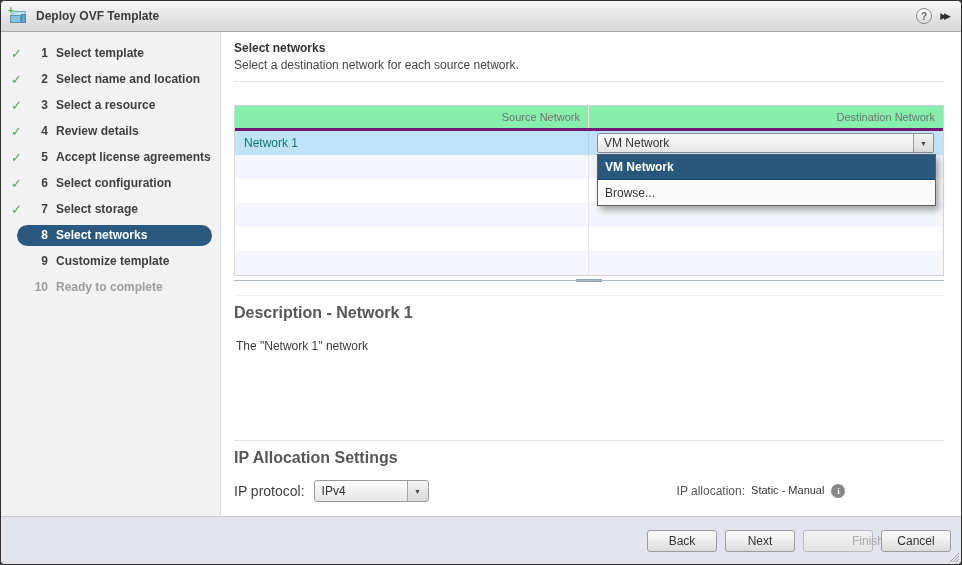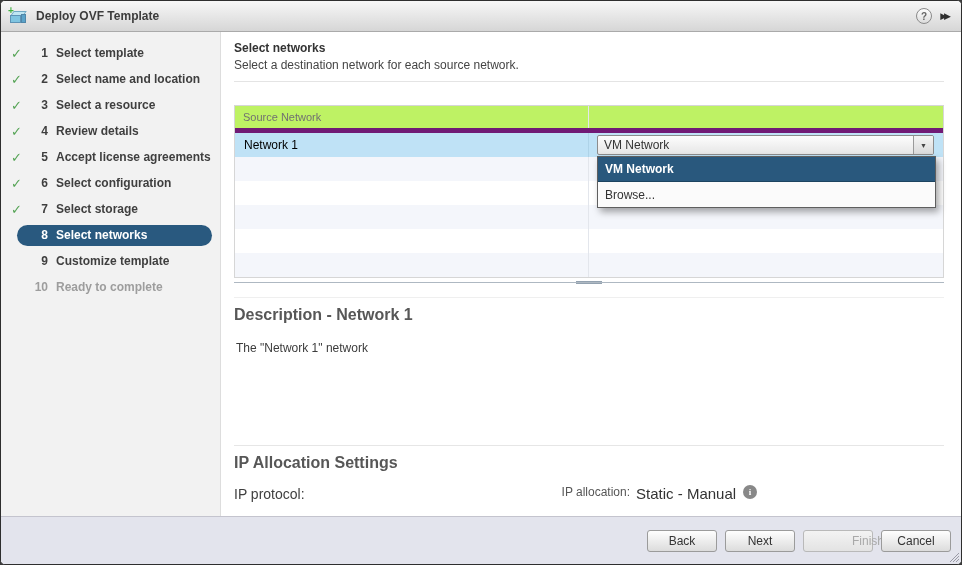--- a/index.html
+++ b/index.html
@@ -33,29 +33,29 @@
   .step.active .sbody { background:#29597f; color:#fff; margin-left:-14px; padding-left:14px; }
   .step.disabled { color:#9d9d9d; }
   
   .content { flex:1; background:#fff; padding:9px 17px 0 13px; display:flex; flex-direction:column; min-width:0; }
   .page-heading { font-size:12px; font-weight:bold; color:#333; }
   .page-sub { font-size:12px; color:#444; margin-top:3px; }
   .hdr-divider { border-top:1px solid #e4e4e4; margin-top:9px; }
   
   .net-table { margin-top:23px; border:1px solid #d6d6d6; }
   .trow { display:flex; }
-  .thead { background:#bef264; border-bottom:5px solid #701a75; }
+  .thead { background:#86efac; border-bottom:3px solid #701a75;text-align:right; }
   .thead .cell { font-size:11px; color:#717171; padding:5px 8px; }
   .cell { width:50%; }
   .cell.left { border-right:1px solid #e3e6ec; }
   .drow { height:24px; align-items:center; }
   .drow.selected { background:#bfe2f6; }
   .drow.selected .cell.left { border-right:1px solid #aed3e8; }
   .drow .cell { height:100%; display:flex; align-items:center; }
-  .src-label { font-size:12px; color:#000000; padding-left:9px; }
+  .src-label { font-size:12px; color:#0f766e; padding-left:9px; }
   .drow.stripe { background:#f4f6fb; }
   .drow.plain { background:#fff; }
   
   .combo-wrap { position:relative; margin-left:8px; flex:1; max-width:337px; }
   .combo {
     height:20px; display:flex; align-items:center; border:1px solid #8c8c8c; border-radius:2px;
     background:linear-gradient(#fdfdfd,#e6e6e6); cursor:pointer; overflow:hidden;
   }
   .combo .combo-text { flex:1; font-size:12px; color:#333; padding-left:6px; }
   .combo .combo-btn {
@@ -79,21 +79,21 @@
   .desc-text { font-size:12px; color:#3c3c3c; margin-top:17px; padding-left:2px; }
   
   .ip-section { flex:0 0 auto; border-top:1px solid #e6e6e6; padding:8px 0 14px; }
   .ip-row { display:flex; align-items:center; margin-top:13px; }
   .ip-label { font-size:14px; color:#3f3f3f; margin-right:9px; }
   .ip-combo { width:115px; height:22px; border:1px solid #9a9a9a; border-radius:3px; display:flex; align-items:center; overflow:hidden; background:linear-gradient(#fdfdfd,#e6e6e6); cursor:pointer; }
   .ip-combo .combo-text { flex:1; font-size:12px; color:#333; padding-left:7px; }
   .ip-combo .combo-btn { width:21px; height:100%; border-left:1px solid #a5a5a5; display:flex; align-items:center; justify-content:center; background:linear-gradient(#f4f4f4,#d9d9d9); font-size:7px; color:#444; }
   .ip-right { display:flex; align-items:flex-start; margin-left:248px; }
   .alloc-label { font-size:12px; color:#565656; }
-  .alloc-value { font-size:15px; color:#333; margin-left:6px; }
+  .alloc-value { font-size:11px; color:#333; margin-left:6px; }
   .info-icon {
     width:14px; height:14px; border-radius:50%; background:#888; color:#fff; font-size:9px; font-weight:bold;
     display:flex; align-items:center; justify-content:center; margin-left:7px; font-family:"Liberation Serif","DejaVu Serif",serif;
   }
   
   .footer {
     flex:0 0 48px; background:#e3e4ed; border-top:1px solid #c4c4ce;
     display:flex; align-items:center; justify-content:flex-end; gap:8px; padding-right:10px; position:relative;
   }
   .btn {
@@ -210,20 +210,21 @@
     </div>
 
     <div class="content">
       <div class="page-heading">Select networks</div>
       <div class="page-sub">Select a destination network for each source network.</div>
       <div class="hdr-divider"></div>
 
       <div class="net-table">
         <div class="trow thead">
           <div class="cell left">Source Network</div>
+          <div class="cell">Destination Network</div>
         </div>
         <div class="trow drow selected">
           <div class="cell left">
               <span class="src-label">Network 1</span>
             </div>
           <div class="cell">
             <div class="combo-wrap">
               <div class="combo">
                 <span class="combo-text">VM Network</span>
                 <span class="combo-btn">▼</span>
@@ -266,20 +267,24 @@
 
       <div class="desc">
         <div class="section-heading">Description - Network 1</div>
         <div class="desc-text">The "Network 1" network</div>
       </div>
 
       <div class="ip-section">
         <div class="section-heading">IP Allocation Settings</div>
         <div class="ip-row">
           <span class="ip-label">IP protocol:</span>
+          <div class="ip-combo">
+            <span class="combo-text">IPv4</span>
+            <span class="combo-btn">▼</span>
+          </div>
           <div class="ip-right">
             <span class="alloc-label">IP allocation:</span>
             <span class="alloc-value">Static - Manual</span>
             <span class="info-icon">i</span>
           </div>
         </div>
       </div>
     </div>
   </div>
 

